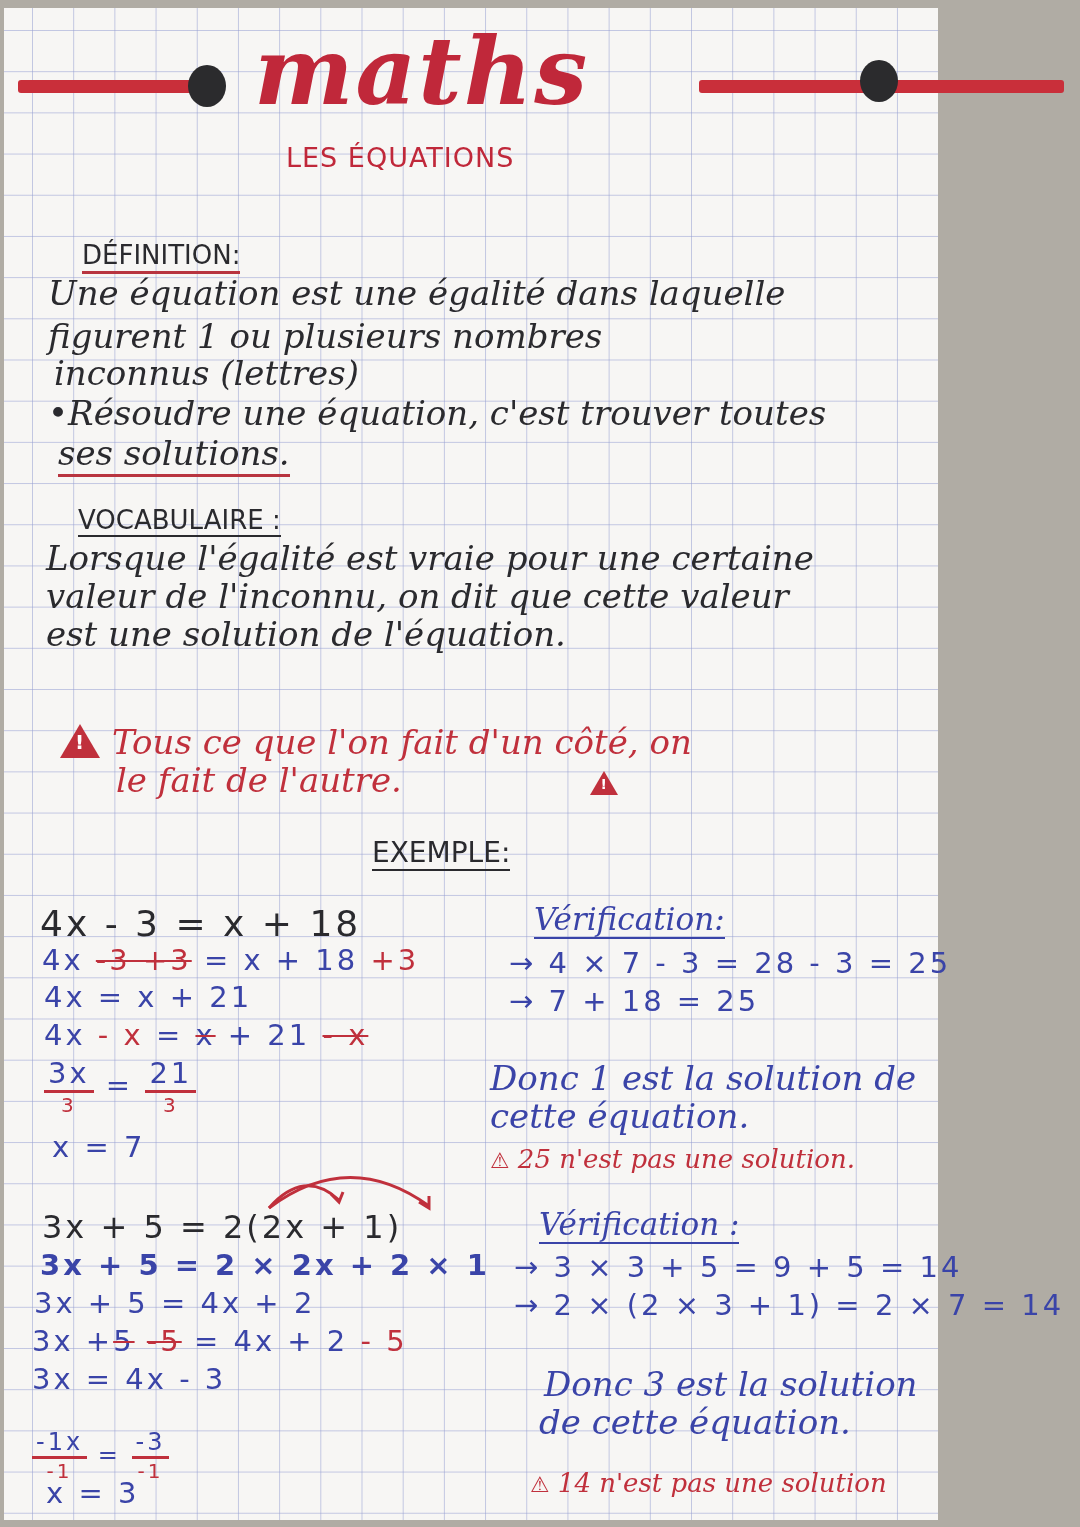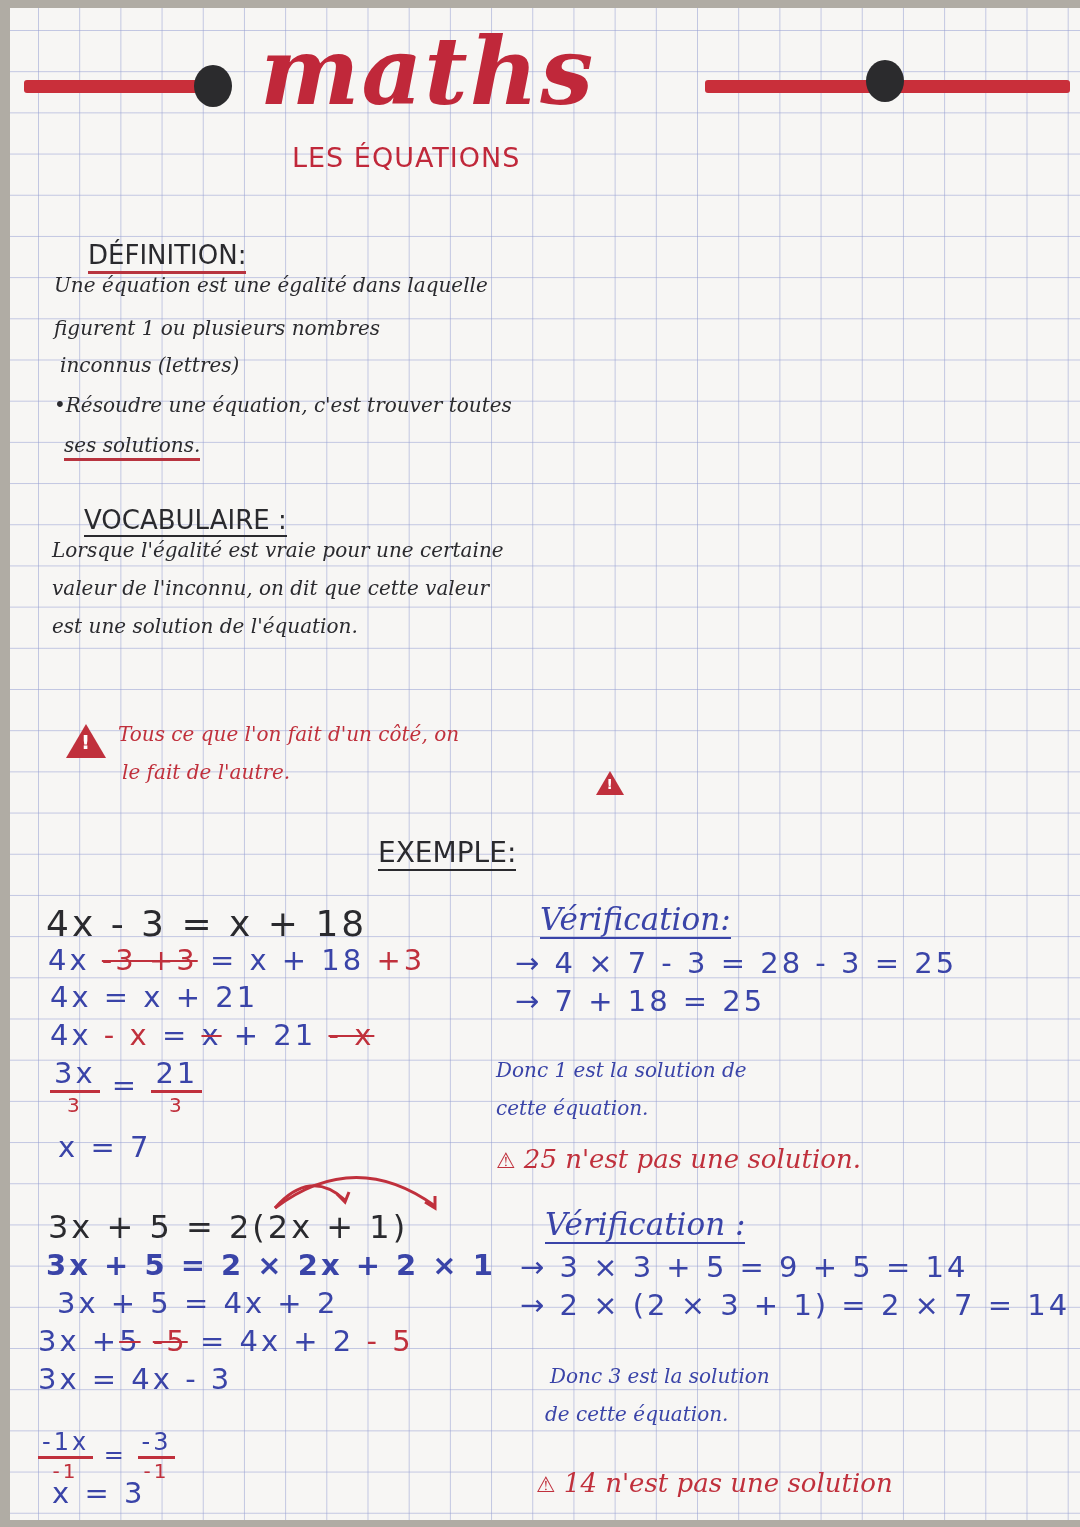--- a/index.html
+++ b/index.html
@@ -2,21 +2,21 @@
 <html><head>
 <meta charset="utf-8">
 <style>
   html, body { margin: 0; padding: 0; }
   body {
     width: 1080px; height: 1527px; overflow: hidden;
     background: #b0aca4;
     font-family: "DejaVu Serif", serif;
   }
   .page {
-    position: absolute; left: 10px; top: 8px; width: 1070px; height: 1512px;
+    position: absolute; left: 4px; top: 8px; width: 934px; height: 1512px;
     background-color: #f7f6f4;
     background-image:
       linear-gradient(to right, rgba(150,160,210,0.55) 1px, transparent 1px),
       linear-gradient(to bottom, rgba(150,160,210,0.55) 1px, transparent 1px);
     background-size: 41.2px 41.2px;
     background-position: 28px 22px;
   }
   .abs { position: absolute; white-space: nowrap; }
   .hand { font-family: "DejaVu Serif", serif; font-style: italic; }
   .print { font-family: "DejaVu Sans", sans-serif; }
@@ -29,21 +29,21 @@
   
   .hline { position: absolute; top: 72px; height: 13px; background: #c92f3a; border-radius: 3px; }
   .dot { position: absolute; width: 38px; height: 42px; border-radius: 50%; background: #2b2b2d; }
   .title {
     left: 250px; top: 8px; font-size: 94px; color: #c0283a; font-weight: bold;
     font-family: "DejaVu Serif", serif; font-style: italic; letter-spacing: 2px;
   }
   .subtitle { left: 282px; top: 134px; font-size: 27px; color: #c0283a; font-family: "DejaVu Sans", sans-serif; letter-spacing: 1px; }
 
   .h-section { font-family: "DejaVu Sans", sans-serif; font-size: 26px; color: #2a2a2e; }
-  .body-line { font-size: 20px; }
+  .body-line { font-size: 34px; }
   .eq { font-family: "DejaVu Sans", sans-serif; font-size: 29px; letter-spacing: 3px; }
   .strike { text-decoration: line-through; text-decoration-color: #c0303c; }
   .frac { display: inline-block; text-align: center; vertical-align: middle; }
   .frac .num { display: block; border-bottom: 3px solid #c0303c; padding: 0 4px; }
   .frac .den { display: block; font-size: 20px; color: #c0303c; }
   .warn-tri {
     display: inline-block; width: 0; height: 0;
     border-left: 20px solid transparent; border-right: 20px solid transparent;
     border-bottom: 34px solid #c0303c; position: relative; vertical-align: -4px;
   }
@@ -104,21 +104,21 @@
 
   <svg class="abs" style="left:255px;top:1160px;" width="180" height="50">
     <path d="M10 40 Q 45 0 80 32" stroke="#c0303c" stroke-width="3" fill="none"></path>
     <path d="M72 26 L80 34 L84 24" stroke="#c0303c" stroke-width="3" fill="none"></path>
     <path d="M10 40 Q 90 -20 170 38" stroke="#c0303c" stroke-width="3" fill="none"></path>
     <path d="M160 34 L170 40 L170 28" stroke="#c0303c" stroke-width="3" fill="none"></path>
   </svg>
 
   <div class="abs eq black" style="left:38px;top:1200px;font-size:32px;">3x + 5 = 2(2x + 1)</div>
   <div class="abs eq blue" style="left:36px;top:1240px;font-weight:bold;">3x + 5 = 2 × 2x + 2 × 1</div>
-  <div class="abs eq blue" style="left:30px;top:1278px;padding-left:17px;">3x + 5 = 4x + 2</div>
+  <div class="abs eq blue" style="left:30px;top:1278px;">3x + 5 = 4x + 2</div>
   <div class="abs eq blue" style="left:28px;top:1316px;">3x +<span class="strike">5</span> <span class="red strike">-5</span> = 4x + 2 <span class="red">- 5</span></div>
   <div class="abs eq blue" style="left:28px;top:1354px;">3x = 4x - 3</div>
   <div class="abs eq blue" style="left:28px;top:1420px;font-size:24px;">
     <span class="frac"><span class="num">-1x</span><span class="den">-1</span></span>
     =
     <span class="frac"><span class="num">-3</span><span class="den">-1</span></span>
   </div>
   <div class="abs eq blue" style="left:42px;top:1468px;">x = 3</div>
 
   <div class="abs hand blue ul-blue" style="left:535px;top:1198px;font-size:31px;">Vérification :</div>

